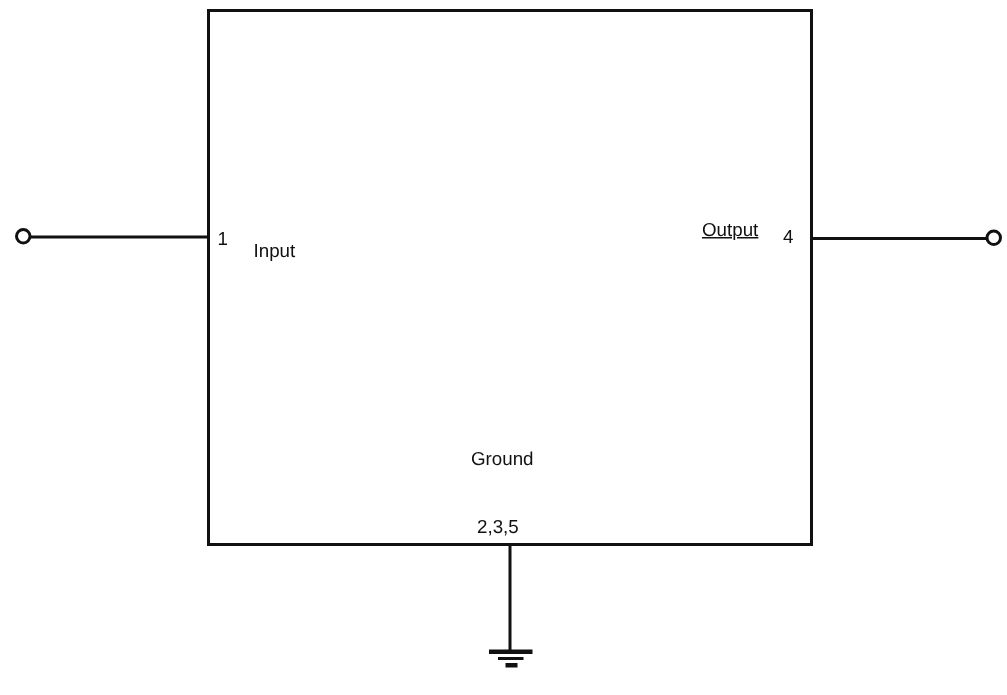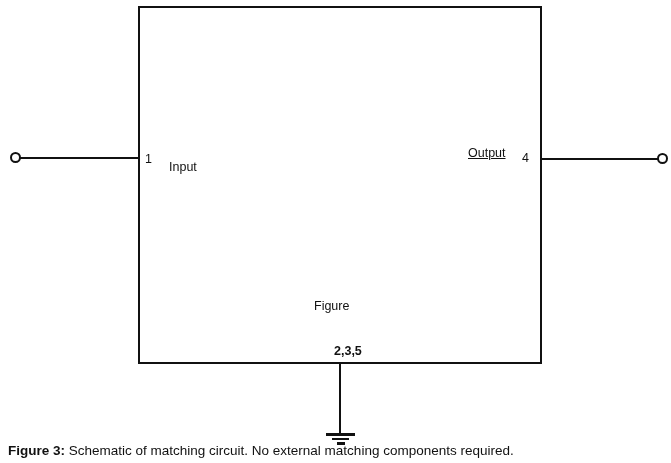--- a/index.html
+++ b/index.html
@@ -62,21 +62,21 @@
     font-size: 12.5px;
     line-height: 14px;
     color: #111111;
     white-space: nowrap;
   }
   .lbl-input   { left: 169px; top: 160px; }
   .lbl-pin1    { left: 145px; top: 152px; }
   .lbl-output  { left: 468px; top: 146px; text-decoration: underline; }
   .lbl-pin4    { left: 522px; top: 151px; }
   .lbl-ground  { left: 314px; top: 299px; }
-  .lbl-gndpins { left: 334px; top: 344px; font-weight: bold; }
+  .lbl-gndpins { left: 318px; top: 344px; }
   
   .caption {
     position: absolute;
     left: 8px;
     top: 443px;
     font-size: 13.5px;
     line-height: 16px;
     color: #111111;
     white-space: nowrap;
   }
@@ -92,26 +92,23 @@
   <div class="wire wire-input"></div>
   <div class="terminal terminal-left"></div>
   <div class="lbl lbl-pin1">1</div>
   <div class="lbl lbl-input">Input</div>
 
   <div class="wire wire-output"></div>
   <div class="terminal terminal-right"></div>
   <div class="lbl lbl-output">Output</div>
   <div class="lbl lbl-pin4">4</div>
 
-  <div class="lbl lbl-ground">Figure</div>
+  <div class="lbl lbl-ground">Ground</div>
   <div class="lbl lbl-gndpins">2,3,5</div>
   <div class="wire wire-ground"></div>
   <div>
     <div class="gnd-bar gnd-bar-1"></div>
     <div class="gnd-bar gnd-bar-2"></div>
     <div class="gnd-bar gnd-bar-3"></div>
   </div>
 
-  <div class="caption">
-    <b>Figure 3:</b><span> Schematic of matching circuit. No external matching components required.</span>
-  </div>
 
 </div>
 
 </body></html>

